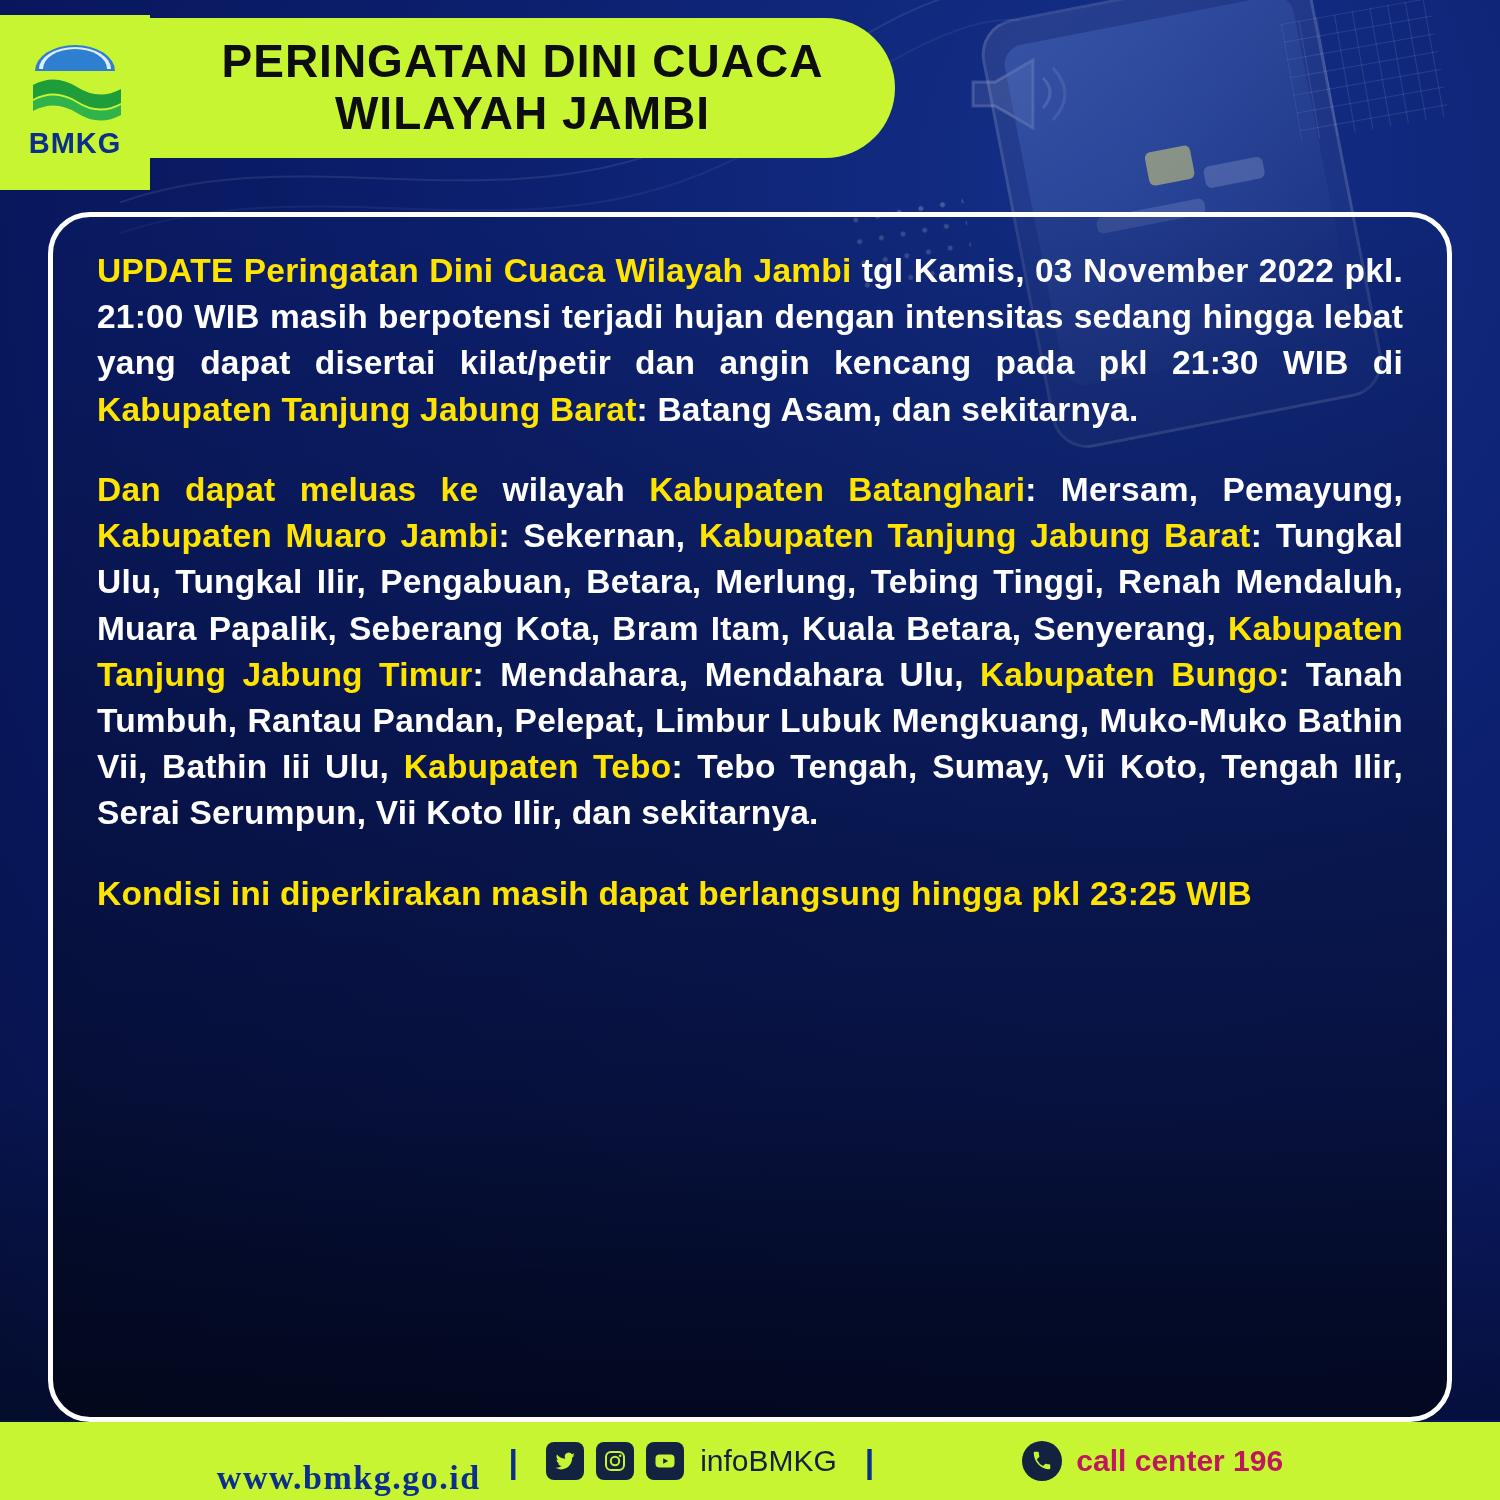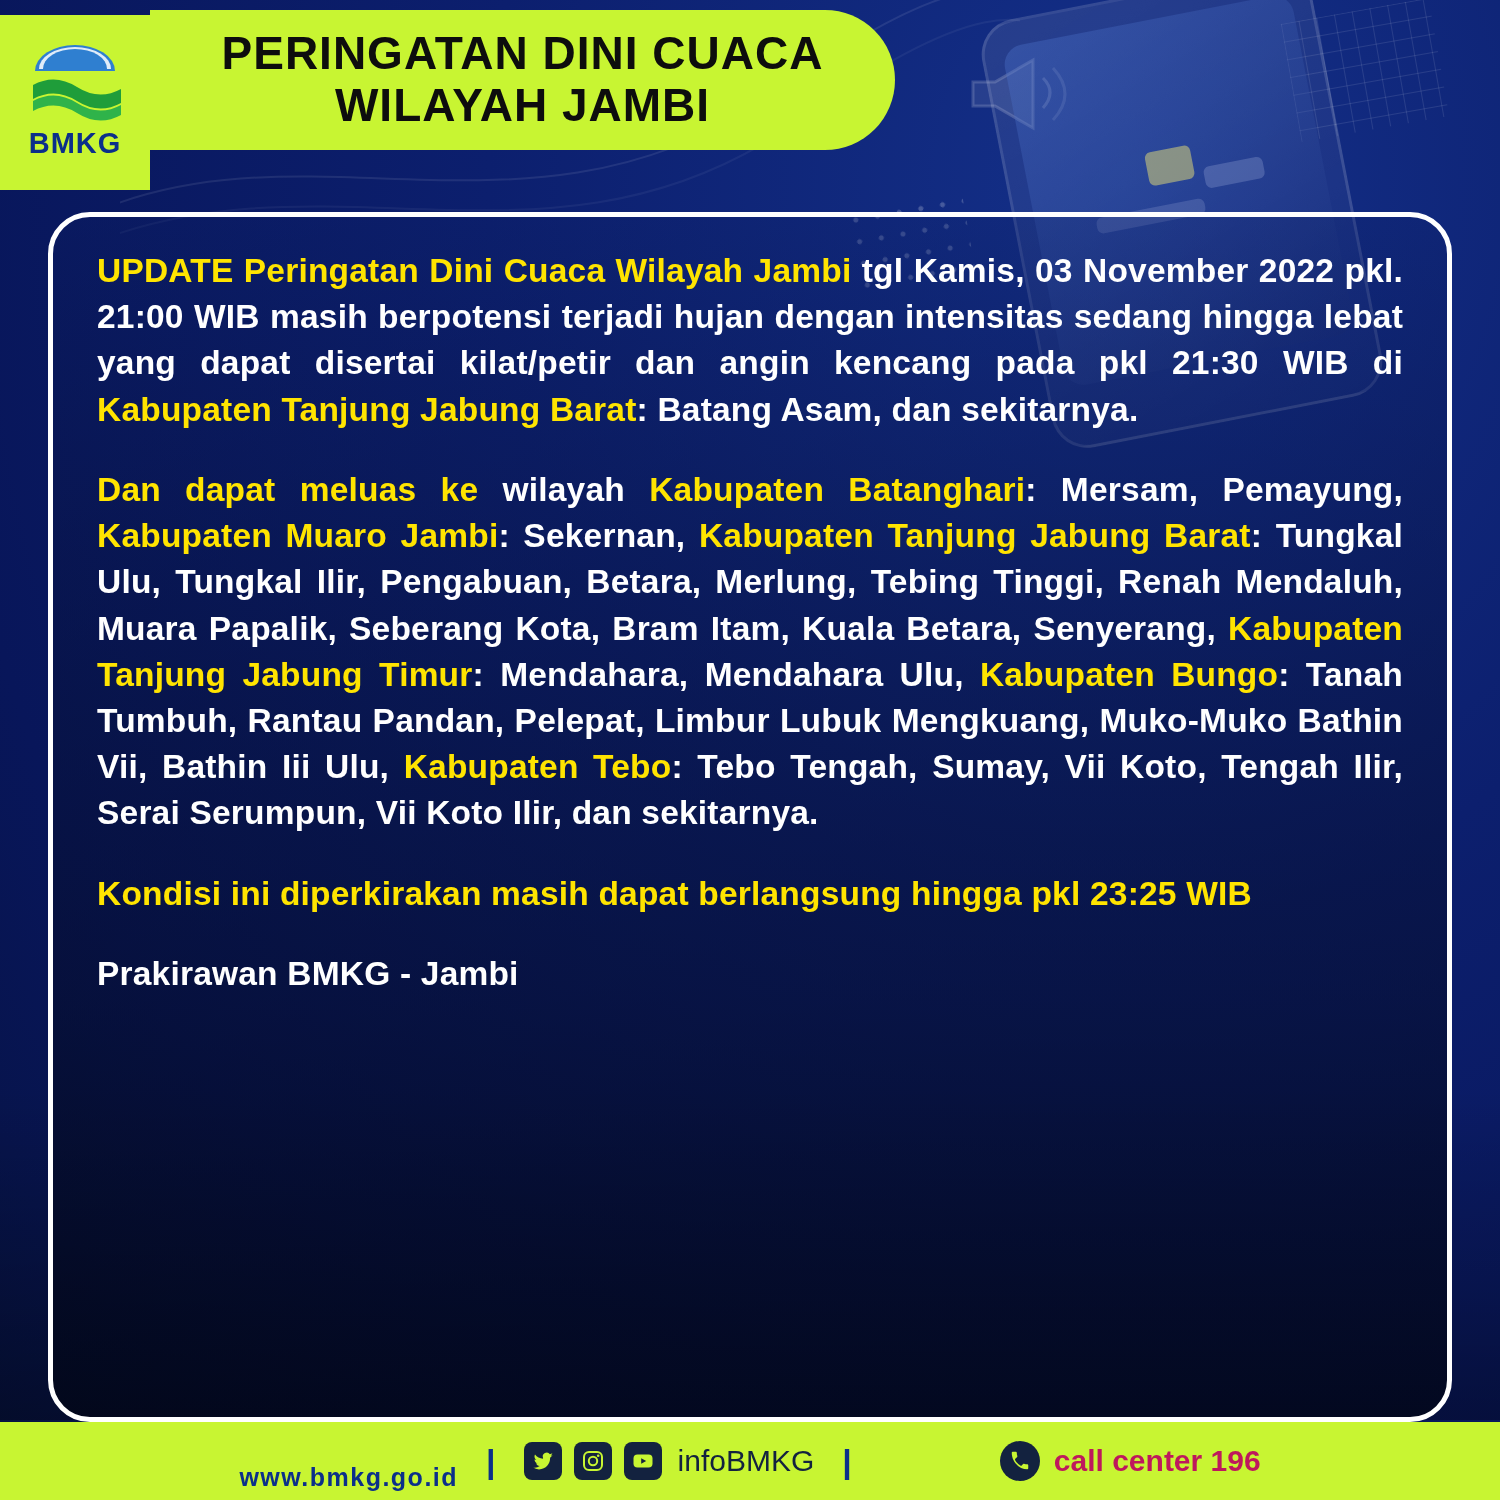--- a/index.html
+++ b/index.html
@@ -122,21 +122,21 @@
     font-size: 29px;
     font-weight: bold;
     letter-spacing: 1px;
     color: #0b2f8a;
     margin-top: 4px;
     font-family: "Liberation Sans", sans-serif;
   }
   .title-pill {
     position: absolute;
     left: 150px;
-    top: 10px;
+    top: 18px;
     width: 745px;
     height: 140px;
     background: #c8f532;
     border-radius: 0 70px 70px 0;
     display: flex;
     flex-direction: column;
     align-items: center;
     justify-content: center;
   }
   .title-pill .line {
@@ -184,24 +184,24 @@
     width: 100%;
     height: 78px;
     background: #c8f532;
     display: flex;
     align-items: center;
     justify-content: center;
     gap: 0;
   }
   .footer-web {
     color: #0b2f8a;
-    font-size: 25px;
+    font-size: 34px;
     font-weight: bold;
     letter-spacing: 1.5px;
-    font-family: Liberation Sans, sans-serif;
+    font-family: Liberation Serif, serif;
     margin-top: 33px;
   }
   .sep {
     color: #0b2f8a;
     font-size: 34px;
     font-weight: bold;
     margin: 0 28px;
   }
   .socials {
     display: flex;
@@ -293,21 +293,20 @@
       <div class="line">PERINGATAN DINI CUACA</div>
       <div class="line">WILAYAH JAMBI</div>
     </div>
   </div>
 
   <div class="card">
     <div class="body-text">
       <p class="para"><span class="hl">UPDATE Peringatan Dini Cuaca Wilayah Jambi</span><span> tgl Kamis, 03 November 2022 pkl. 21:00 WIB masih berpotensi terjadi hujan dengan intensitas sedang hingga lebat yang dapat disertai kilat/petir dan angin kencang pada pkl 21:30 WIB di </span><span class="hl">Kabupaten Tanjung Jabung Barat</span><span>: Batang Asam, dan sekitarnya.</span></p>
       <p class="para"><span class="hl">Dan dapat meluas ke</span><span> wilayah </span><span class="hl">Kabupaten Batanghari</span><span>: Mersam, Pemayung, </span><span class="hl">Kabupaten Muaro Jambi</span><span>: Sekernan, </span><span class="hl">Kabupaten Tanjung Jabung Barat</span><span>: Tungkal Ulu, Tungkal Ilir, Pengabuan, Betara, Merlung, Tebing Tinggi, Renah Mendaluh, Muara Papalik, Seberang Kota, Bram Itam, Kuala Betara, Senyerang, </span><span class="hl">Kabupaten Tanjung Jabung Timur</span><span>: Mendahara, Mendahara Ulu, </span><span class="hl">Kabupaten Bungo</span><span>: Tanah Tumbuh, Rantau Pandan, Pelepat, Limbur Lubuk Mengkuang, Muko-Muko Bathin Vii, Bathin Iii Ulu, </span><span class="hl">Kabupaten Tebo</span><span>: Tebo Tengah, Sumay, Vii Koto, Tengah Ilir, Serai Serumpun, Vii Koto Ilir, dan sekitarnya.</span></p>
       <p class="para para-plain"><span class="hl">Kondisi ini diperkirakan masih dapat berlangsung hingga pkl 23:25 WIB</span></p>
-      <p class="para para-plain"><span>Prakirawan BMKG - Jambi</span></p>
     </div>
   </div>
 
   <div class="footer">
     <div class="footer-web">www.bmkg.go.id</div>
     <div class="sep">|</div>
     <div class="socials">
       <span class="s-icon">
         <svg width="24" height="24" viewBox="0 0 24 24">
             <path fill="#c8f532" d="M22 5.9c-.7.3-1.5.5-2.3.6.8-.5 1.4-1.3 1.7-2.2-.8.5-1.6.8-2.5 1A3.9 3.9 0 0 0 12 8.8c0 .3 0 .6.1.9-3.3-.2-6.2-1.7-8.1-4.1-.3.6-.5 1.3-.5 2 0 1.4.7 2.6 1.8 3.3-.7 0-1.3-.2-1.8-.5 0 1.9 1.4 3.5 3.2 3.9-.3.1-.7.1-1 .1-.2 0-.5 0-.7-.1.5 1.6 2 2.7 3.7 2.7A7.9 7.9 0 0 1 2 18.6a11 11 0 0 0 6 1.8c7.2 0 11.1-6 11.1-11.1v-.5c.8-.6 1.4-1.3 1.9-2z"></path>

